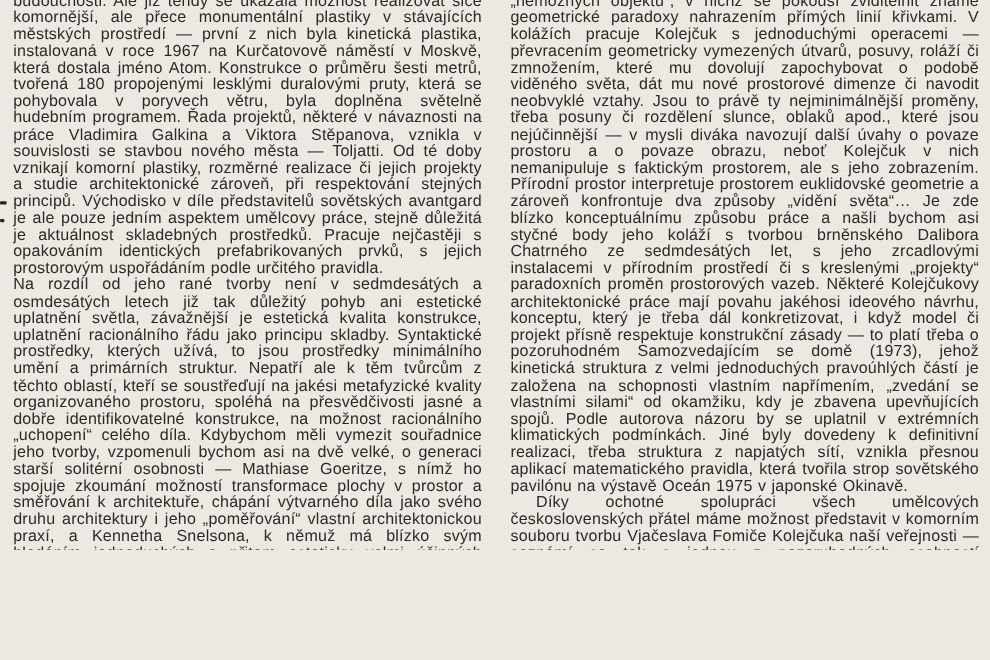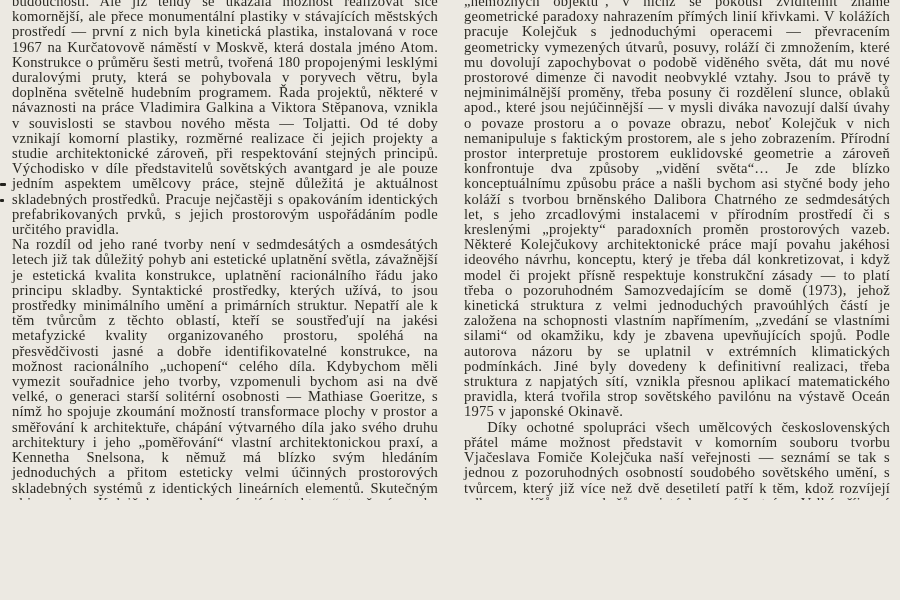--- a/index.html
+++ b/index.html
@@ -11,21 +11,21 @@
     height: 600px;
     overflow: hidden;
     background: #ece9e2;
   }
   .page {
     position: relative;
     width: 900px;
     height: 500px;
     overflow: hidden;
     background: #ece9e2;
-    font-family: Liberation Serif, serif;
+    font-family: Liberation Sans, sans-serif;
   }
   .columns {
     display: flex;
     gap: 26px;
     padding: 0 10px 0 12px;
     margin-top: -6px; 
   }
   .column {
     flex: 1 1 0;
     min-width: 0;

